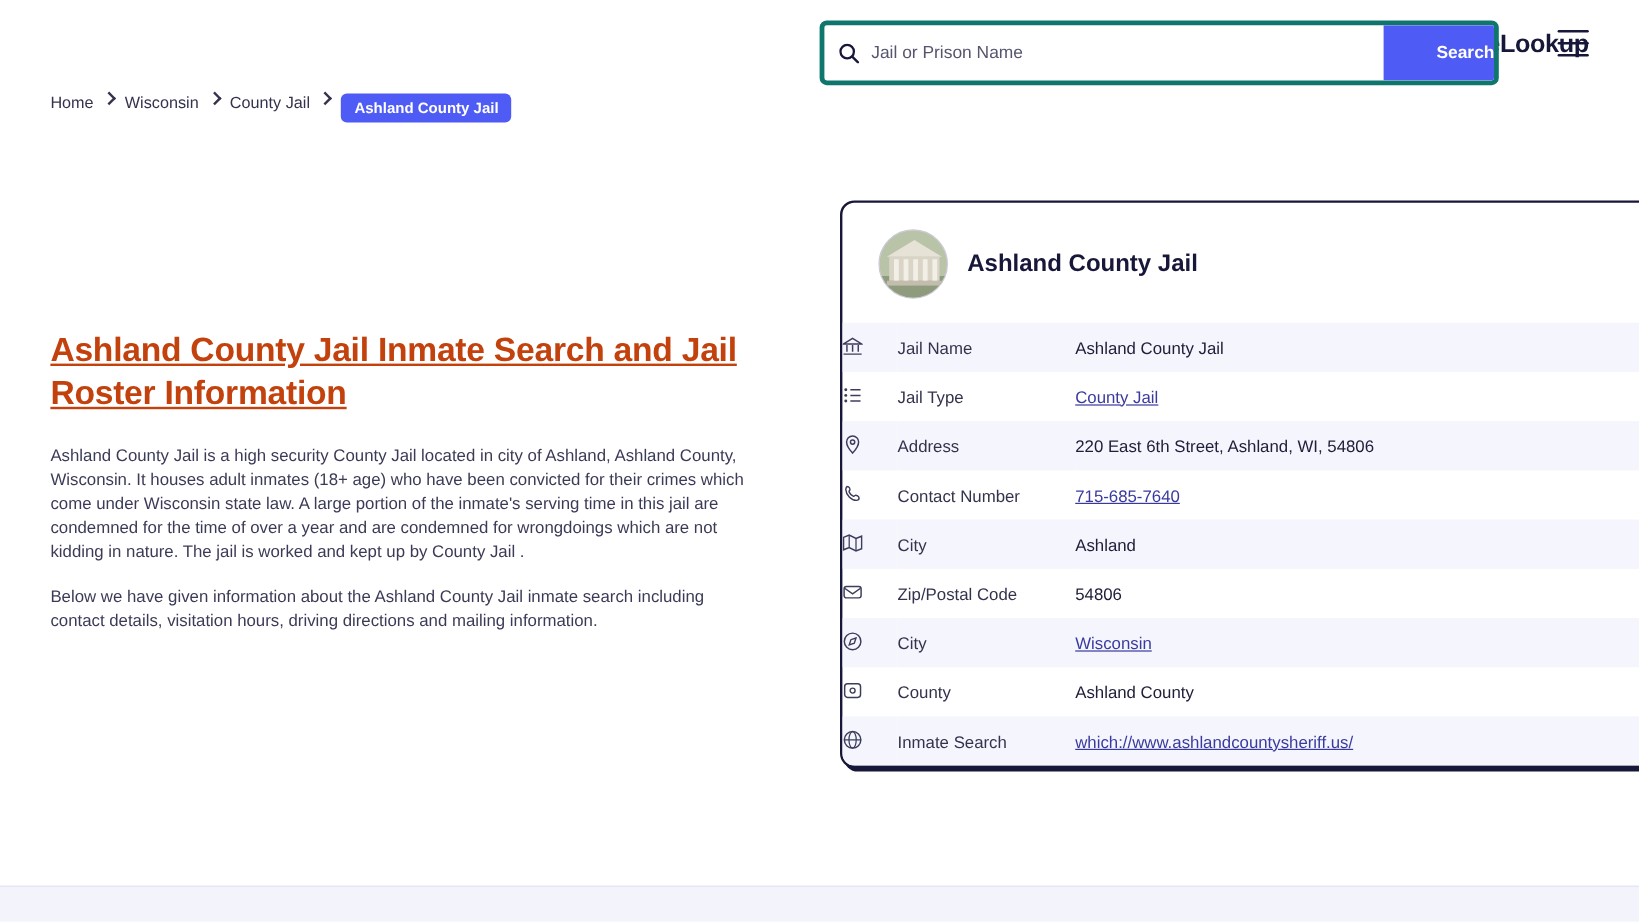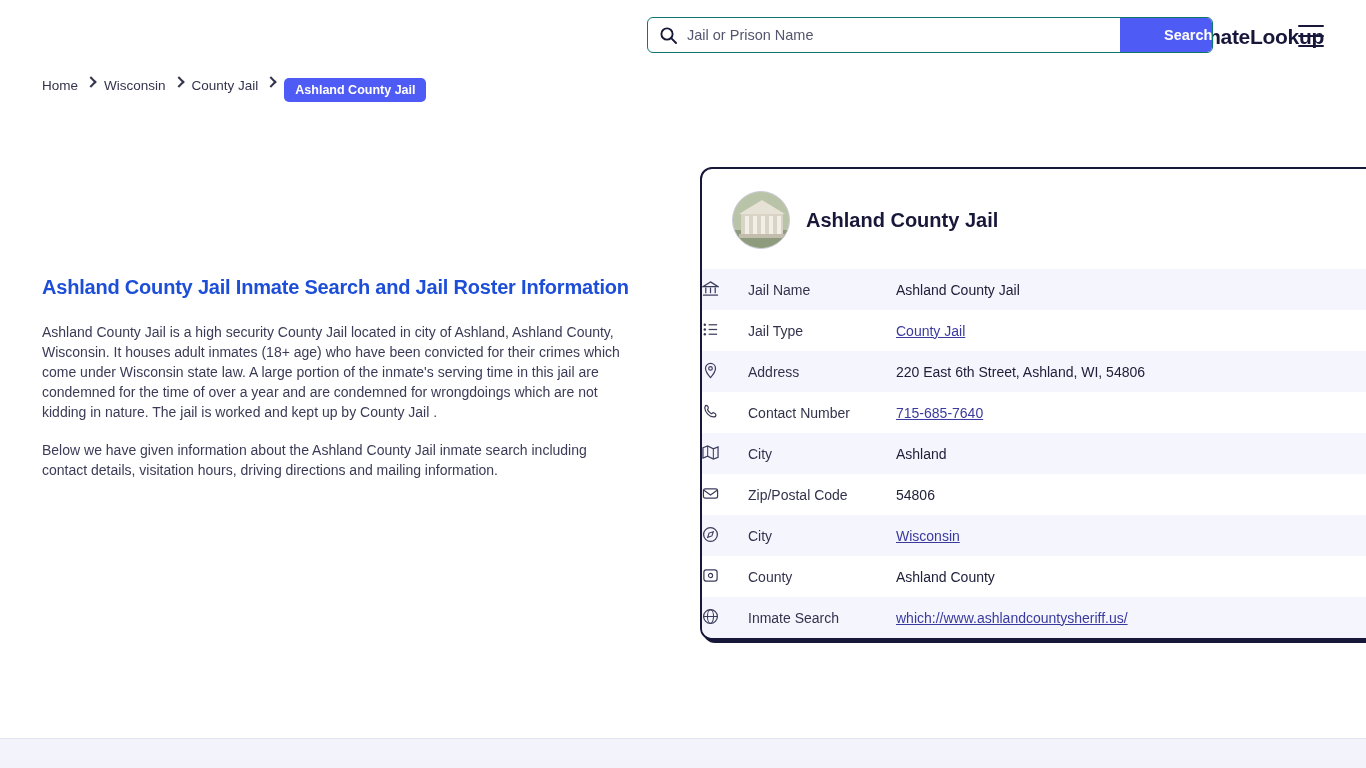--- a/index.html
+++ b/index.html
@@ -34,27 +34,27 @@
   .logo-mark svg { display: block; }
   .logo-text {
     font-size: 21px;
     font-weight: bold;
     letter-spacing: -0.3px;
     color: #17173a;
   }
 
   .search-wrap {
     position: absolute;
-    left: 647px;
+    left: 683px;
     top: 17px;
     width: 566px;
-    height: 36px;
+    height: 54px;
     display: flex;
     align-items: center;
-    border: 1px solid #0f766e;
+    border: 4px solid #0f766e;
     border-radius: 6px;
     background: #fff;
     overflow: hidden;
   }
   .search-icon {
     margin-left: 12px;
     margin-right: 8px;
     flex: none;
     display: flex;
     align-items: center;
@@ -134,26 +134,27 @@
     display: flex;
     padding: 0 42px;
     align-items: flex-start;
   }
   .left-col {
     width: 600px;
     padding-top: 170px;
     flex: none;
   }
   h1.page-title {
-    font-size: 20px;
+    font-size: 28px;
     line-height: 1.3;
     margin: 0 0 22px 0;
-    color: #1d4ed8;
+    color: #c2410c;
     font-weight: bold;
     letter-spacing: -0.2px;
+    text-decoration: underline;
   }
   p.intro {
     font-size: 14px;
     line-height: 20px;
     color: #3b3b57;
     margin: 0 0 18px 0;
     max-width: 585px;
   }
 
   

